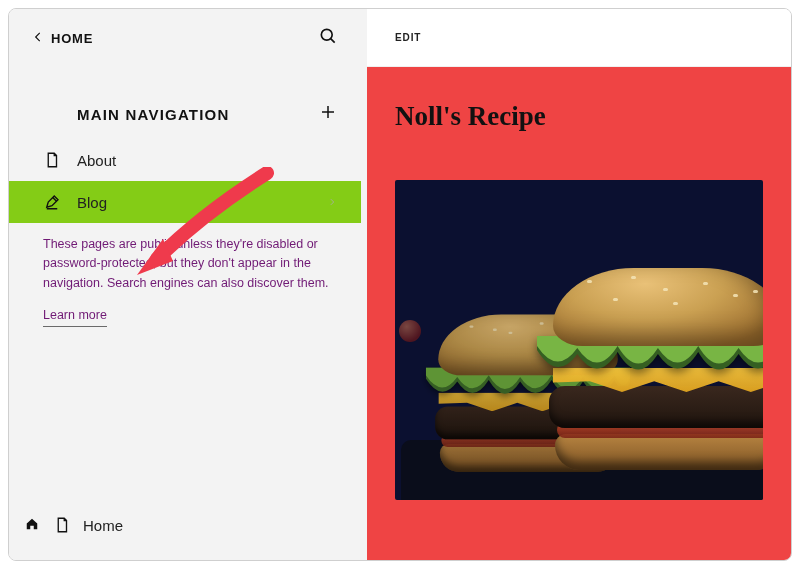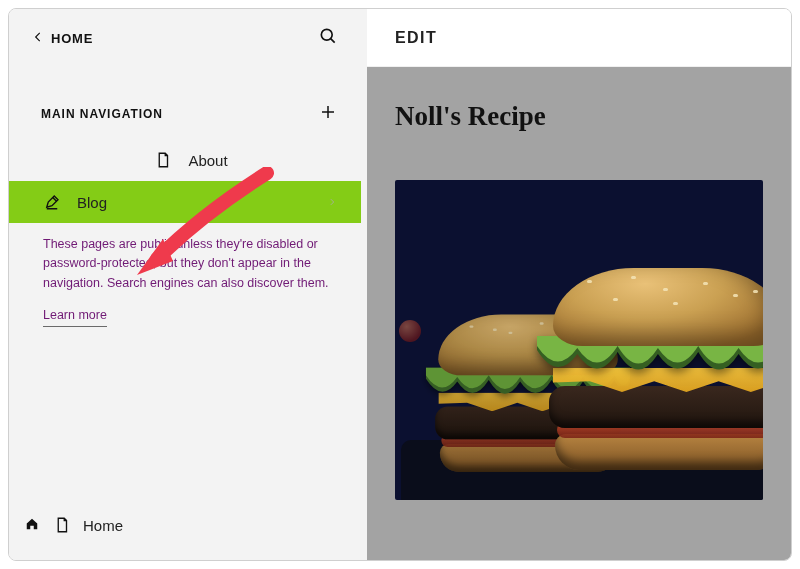--- a/index.html
+++ b/index.html
@@ -37,32 +37,31 @@
   .search-btn { width: 22px; height: 22px; display: flex; align-items: center; justify-content: center; cursor: pointer; }
   .search-btn svg { width: 20px; height: 20px; stroke: #111; stroke-width: 2; fill: none; }
 
   .section-head {
     display: flex; align-items: center; justify-content: space-between;
     padding: 0 22px 4px 32px;
     margin-top: 38px;
   }
   .section-head.first { margin-top: 38px; }
   .section-label {
-    font-size: 12px; letter-spacing: .08em; font-weight: 700; color: #111;
+    font-size: 15px; letter-spacing: .08em; font-weight: 700; color: #111; margin-left: 36px;
   }
   .add-btn { width: 22px; height: 22px; display: flex; align-items: center; justify-content: center; cursor: pointer; }
   .add-btn svg { width: 18px; height: 18px; stroke: #111; stroke-width: 2; fill: none; }
 
   .nav-list { display: flex; flex-direction: column; margin-top: 10px; }
   .nav-item {
     display: flex; align-items: center; gap: 16px;
     padding: 12px 22px 12px 34px;
     font-size: 15px; color: #222; cursor: pointer;
     position: relative;
-    justify-content: center;
   }
   .nav-item.selected {
     background: #84cc16;
   }
   .nav-item .chev {
     margin-left: auto; width: 14px; height: 14px;
     display: flex; align-items: center; justify-content: center;
   }
   .nav-item .chev svg { width: 10px; height: 10px; stroke: #a9a9a9; stroke-width: 2; fill: none; }
   .page-icon { width: 18px; height: 18px; display: inline-flex; }
@@ -95,24 +94,24 @@
   .preview-inner {
     flex: 1; display: flex; flex-direction: column;
   }
   .preview-top {
     background: #fff; height: 58px;
     border-bottom: 1px solid #f0f0f0;
     display: flex; align-items: center;
     padding: 0 28px;
   }
   .edit-label {
-    font-size: 16px; letter-spacing: .09em; font-weight: 700; color: #222;
+    font-size: 10px; letter-spacing: .09em; font-weight: 700; color: #222;
   }
   .canvas {
-    flex: 1; background: #a3a3a3;
+    flex: 1; background: #ef4444;
     padding: 34px 28px 0 28px;
     overflow: hidden;
   }
   .page-title {
     font-family: Georgia, "Times New Roman", serif;
     font-size: 27px; color: #111;
   }
   .hero {
     margin-top: 48px;
     width: 100%; height: 320px;

